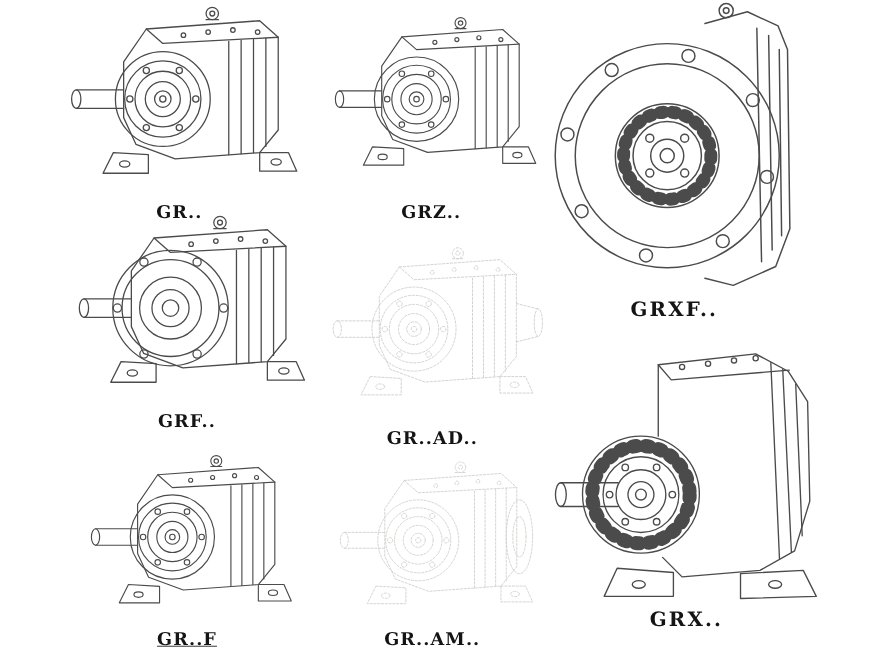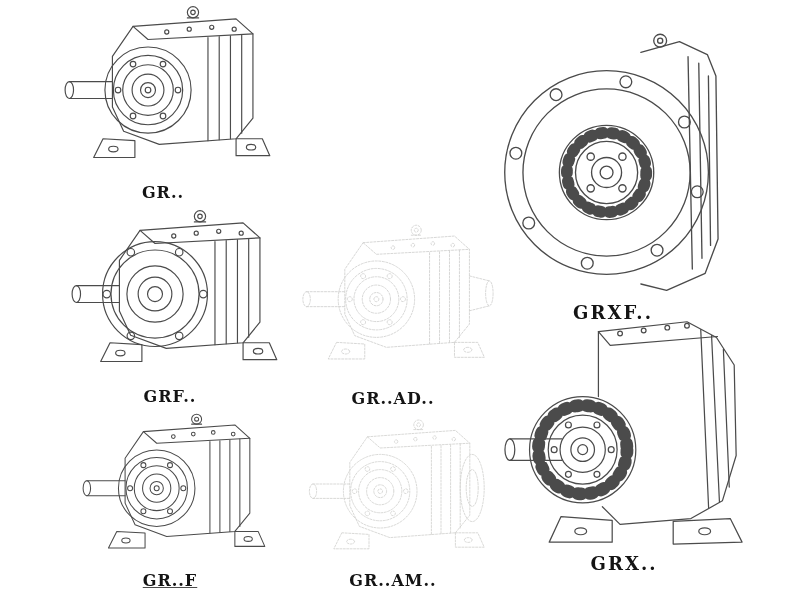--- a/index.html
+++ b/index.html
@@ -152,29 +152,35 @@
 
 <div class="page">
 
   <figure class="fig solid" style="left:50px; top:2px; width:226px;">
     <svg width="226" height="178" viewBox="0 0 240 190">
         <use href="#sym-iso" width="240" height="190"></use>
       </svg>
     <figcaption>GR..</figcaption>
   </figure>
 
-
-  <figure class="fig solid big" style="left:498px; top:0px; width:230px;margin-top:31px;">
+  <figure class="fig solid" style="left:292px; top:2px; width:200px;">
+    <svg width="200" height="178" viewBox="0 0 240 190">
+        <use href="#sym-iso" width="240" height="190"></use>
+      </svg>
+    <figcaption>GRZ..</figcaption>
+  </figure>
+
+  <figure class="fig solid big" style="left:498px; top:0px; width:230px;">
     <svg width="230" height="268" viewBox="0 0 212 250">
         <use href="#sym-front" width="212" height="250"></use>
       </svg>
     <figcaption>GRXF..</figcaption>
   </figure>
 
-  <figure class="fig solid" style="left:56px; top:206px; width:228px;">
+  <figure class="fig solid" style="left:56px; top:192px; width:228px;">
     <svg width="228" height="178" viewBox="0 0 240 190">
         <use href="#sym-flange-iso" width="240" height="190"></use>
       </svg>
     <figcaption>GRF..</figcaption>
   </figure>
 
   <figure class="fig ghost" style="left:290px; top:214px; width:206px;">
     <svg width="206" height="172" viewBox="0 0 248 190">
         <use href="#sym-ad" width="248" height="190"></use>
       </svg>

